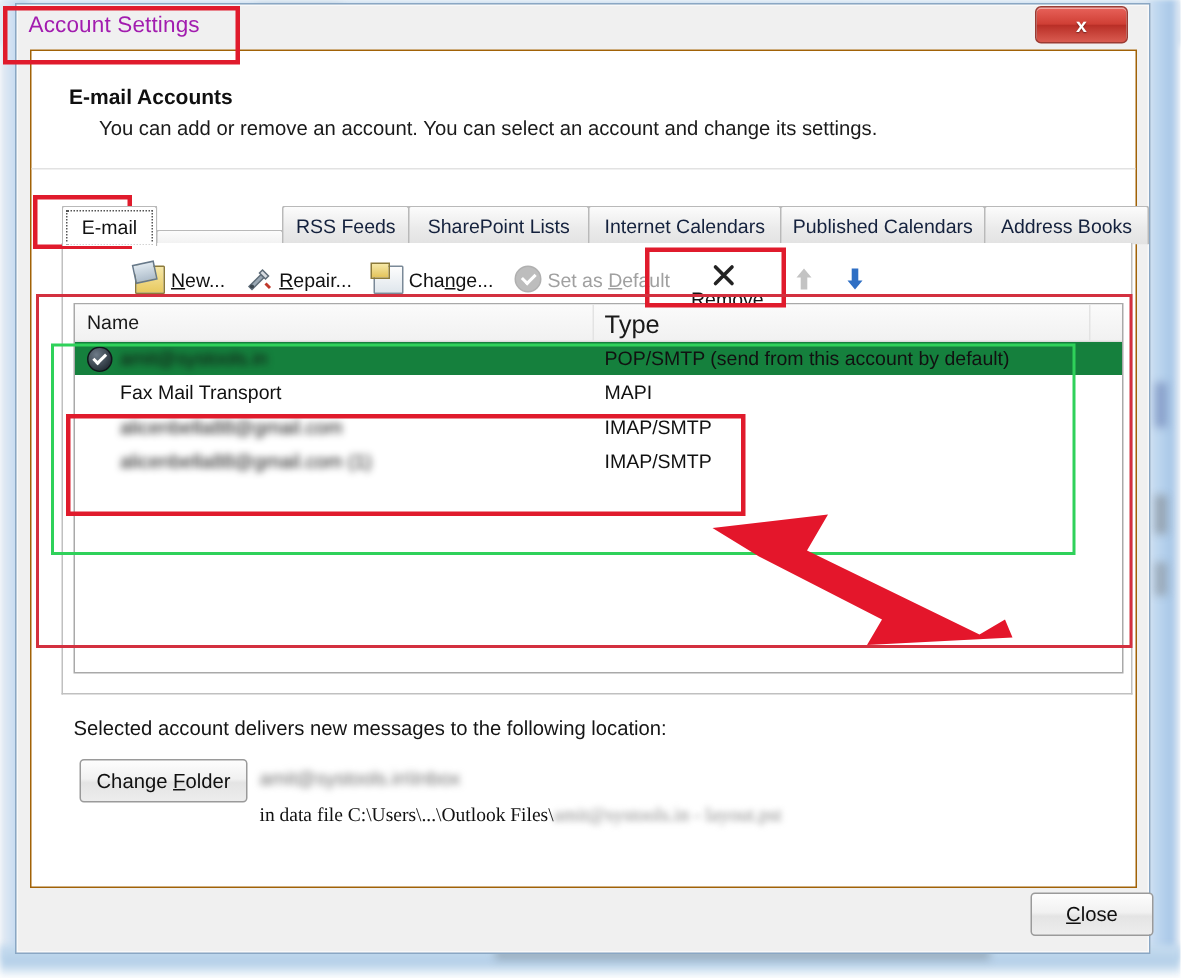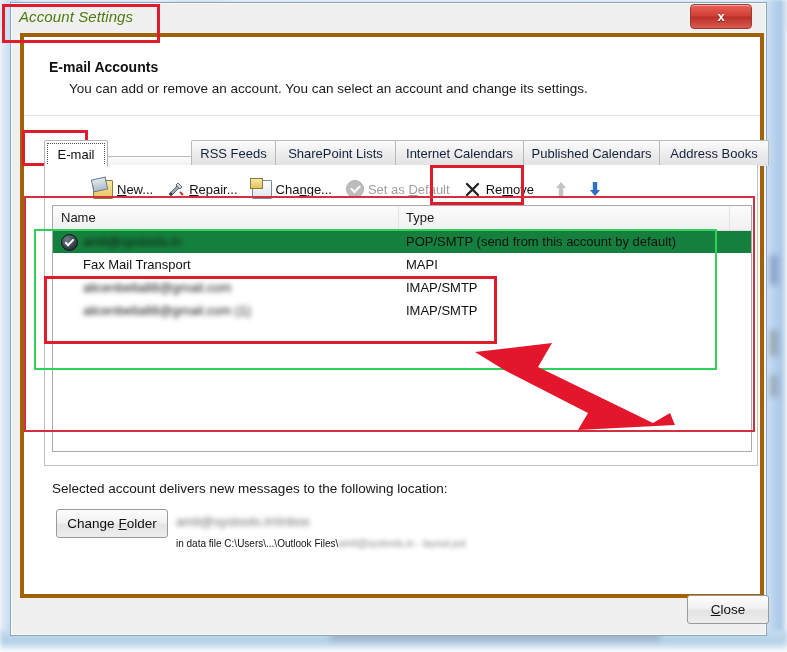--- a/index.html
+++ b/index.html
@@ -58,40 +58,39 @@
     background:#f0f0f0;
     border:1px solid #8aa7c4;
     box-shadow:0 0 0 1px rgba(255,255,255,.6) inset;
   }
   .titlebar{
     position:absolute;left:0;top:0;width:755px;height:28px;
     background:transparent;
   }
   .title-text{
     position:absolute;left:8px;top:5px;
-    font-size:15px;color:#4d7c0f;
+    font-size:15px;color:#a21caf;
     font-family:"Liberation Sans", sans-serif;
     letter-spacing:.1px;
-    font-style:italic;
   }
   .win-close{
     position:absolute;left:679px;top:1px;width:60px;height:23px;
     border:1px solid #9b3b33;border-radius:4px;
     background:linear-gradient(180deg,#e8625a 0%,#cf3f35 48%,#b92f27 52%,#d95b50 100%);
     color:#ffffff;font-size:13px;font-weight:bold;
     display:flex;align-items:center;justify-content:center;
     text-shadow:0 1px 1px rgba(0,0,0,.45);
     box-shadow:inset 0 1px 0 rgba(255,255,255,.45);
     cursor:pointer;
   }
 
   
   .body-panel{
     position:absolute;left:9px;top:30px;width:736px;height:557px;
-    background:#ffffff;border:4px solid #a16207;
+    background:#ffffff;border:1px solid #a16207;
   }
   .hdr-title{
     position:absolute;left:25px;top:22px;
     font-size:14px;font-weight:bold;color:#101010;
   }
   .hdr-sub{
     position:absolute;left:45px;top:44px;
     font-size:13.5px;color:#1a1a1a;
   }
   .hdr-rule{
@@ -152,21 +151,21 @@
   .listbox{
     position:absolute;left:28px;top:168px;width:698px;height:245px;
     border:1px solid #a9a9a9;background:#ffffff;
   }
   .list-head{
     position:absolute;left:0;top:0;width:698px;height:24px;
     background:linear-gradient(180deg,#fbfbfb 0%,#f1f1f1 100%);
     border-bottom:1px solid #dcdcdc;
   }
   .lh-name{position:absolute;left:8px;top:4px;font-size:13px;color:#1a1a1a;}
-  .lh-type{position:absolute;left:353px;top:4px;font-size:13px;color:#1a1a1a;}
+  .lh-type{position:absolute;left:353px;top:4px;font-size:17px;color:#1a1a1a;}
   .lh-div{position:absolute;left:345px;top:0;width:1px;height:24px;background:#e3e3e3;}
   .lh-div2{position:absolute;left:676px;top:0;width:1px;height:24px;background:#e3e3e3;}
 
   .row{position:absolute;left:0;width:698px;height:22px;}
   .row.sel{background:#15803d;}
   .row .rname{position:absolute;left:30px;top:3px;font-size:13px;color:#111;}
   .row .rtype{position:absolute;left:353px;top:3px;font-size:13px;color:#111;}
   .row .defico{
     position:absolute;left:8px;top:3px;width:15px;height:15px;border-radius:50%;
     background:radial-gradient(circle at 35% 30%,#6e7b88 0%,#2d3740 70%,#171e24 100%);
@@ -185,21 +184,21 @@
     position:absolute;left:28px;top:444px;font-size:13.5px;color:#151515;
   }
   .btn{
     border:1px solid #9a9a9a;border-radius:3px;
     background:linear-gradient(180deg,#fdfdfd 0%,#f1f1f1 45%,#e4e4e4 55%,#ededed 100%);
     font-size:13.5px;color:#101010;cursor:pointer;
     display:flex;align-items:center;justify-content:center;
   }
   .btn-change-folder{position:absolute;left:32px;top:472px;width:110px;height:27px;}
   .folder-path{position:absolute;left:152px;top:477px;font-size:13px;}
-  .datafile-line{position:absolute;left:152px;top:501px;font-size:10px;color:#111;}
+  .datafile-line{position:absolute;left:152px;top:501px;font-size:13px;color:#111;font-family:Liberation Serif, serif;}
   .btn-close{position:absolute;left:676px;top:592px;width:80px;height:27px;}
 
   
   .anno{position:absolute;pointer-events:none;}
   .rect-red{border:3px solid #e01b2c;}
   .rect-green{border:2px solid #2fd15a;}
   .rect-red-thin{border:2px solid #d3303f;}
 </style>
 </head>
 <body>
@@ -276,21 +275,21 @@
           <span><u>R</u>epair...</span>
         </div>
         <div class="tb-item">
           <span class="tb-ico ico-change"></span>
           <span>Cha<u>n</u>ge...</span>
         </div>
         <div class="tb-item disabled">
           <span class="tb-ico ico-default"></span>
           <span>Set as <u>D</u>efault</span>
         </div>
-        <div class="tb-item" style="margin-right:20px;">
+        <div class="tb-item" style="margin-right:20px;flex-direction:column;">
           <span class="tb-ico">
             <svg width="18" height="17" viewBox="0 0 18 17">
               <path d="M3 3 L14 14 M14 3 L3 14" stroke="#232323" stroke-width="2.4" stroke-linecap="round"></path>
             </svg>
           </span>
           <span>Re<u>m</u>ove</span>
         </div>
         <div class="tb-item" style="margin-right:12px;">
           <span class="tb-ico">
             <svg width="14" height="16" viewBox="0 0 14 16">

